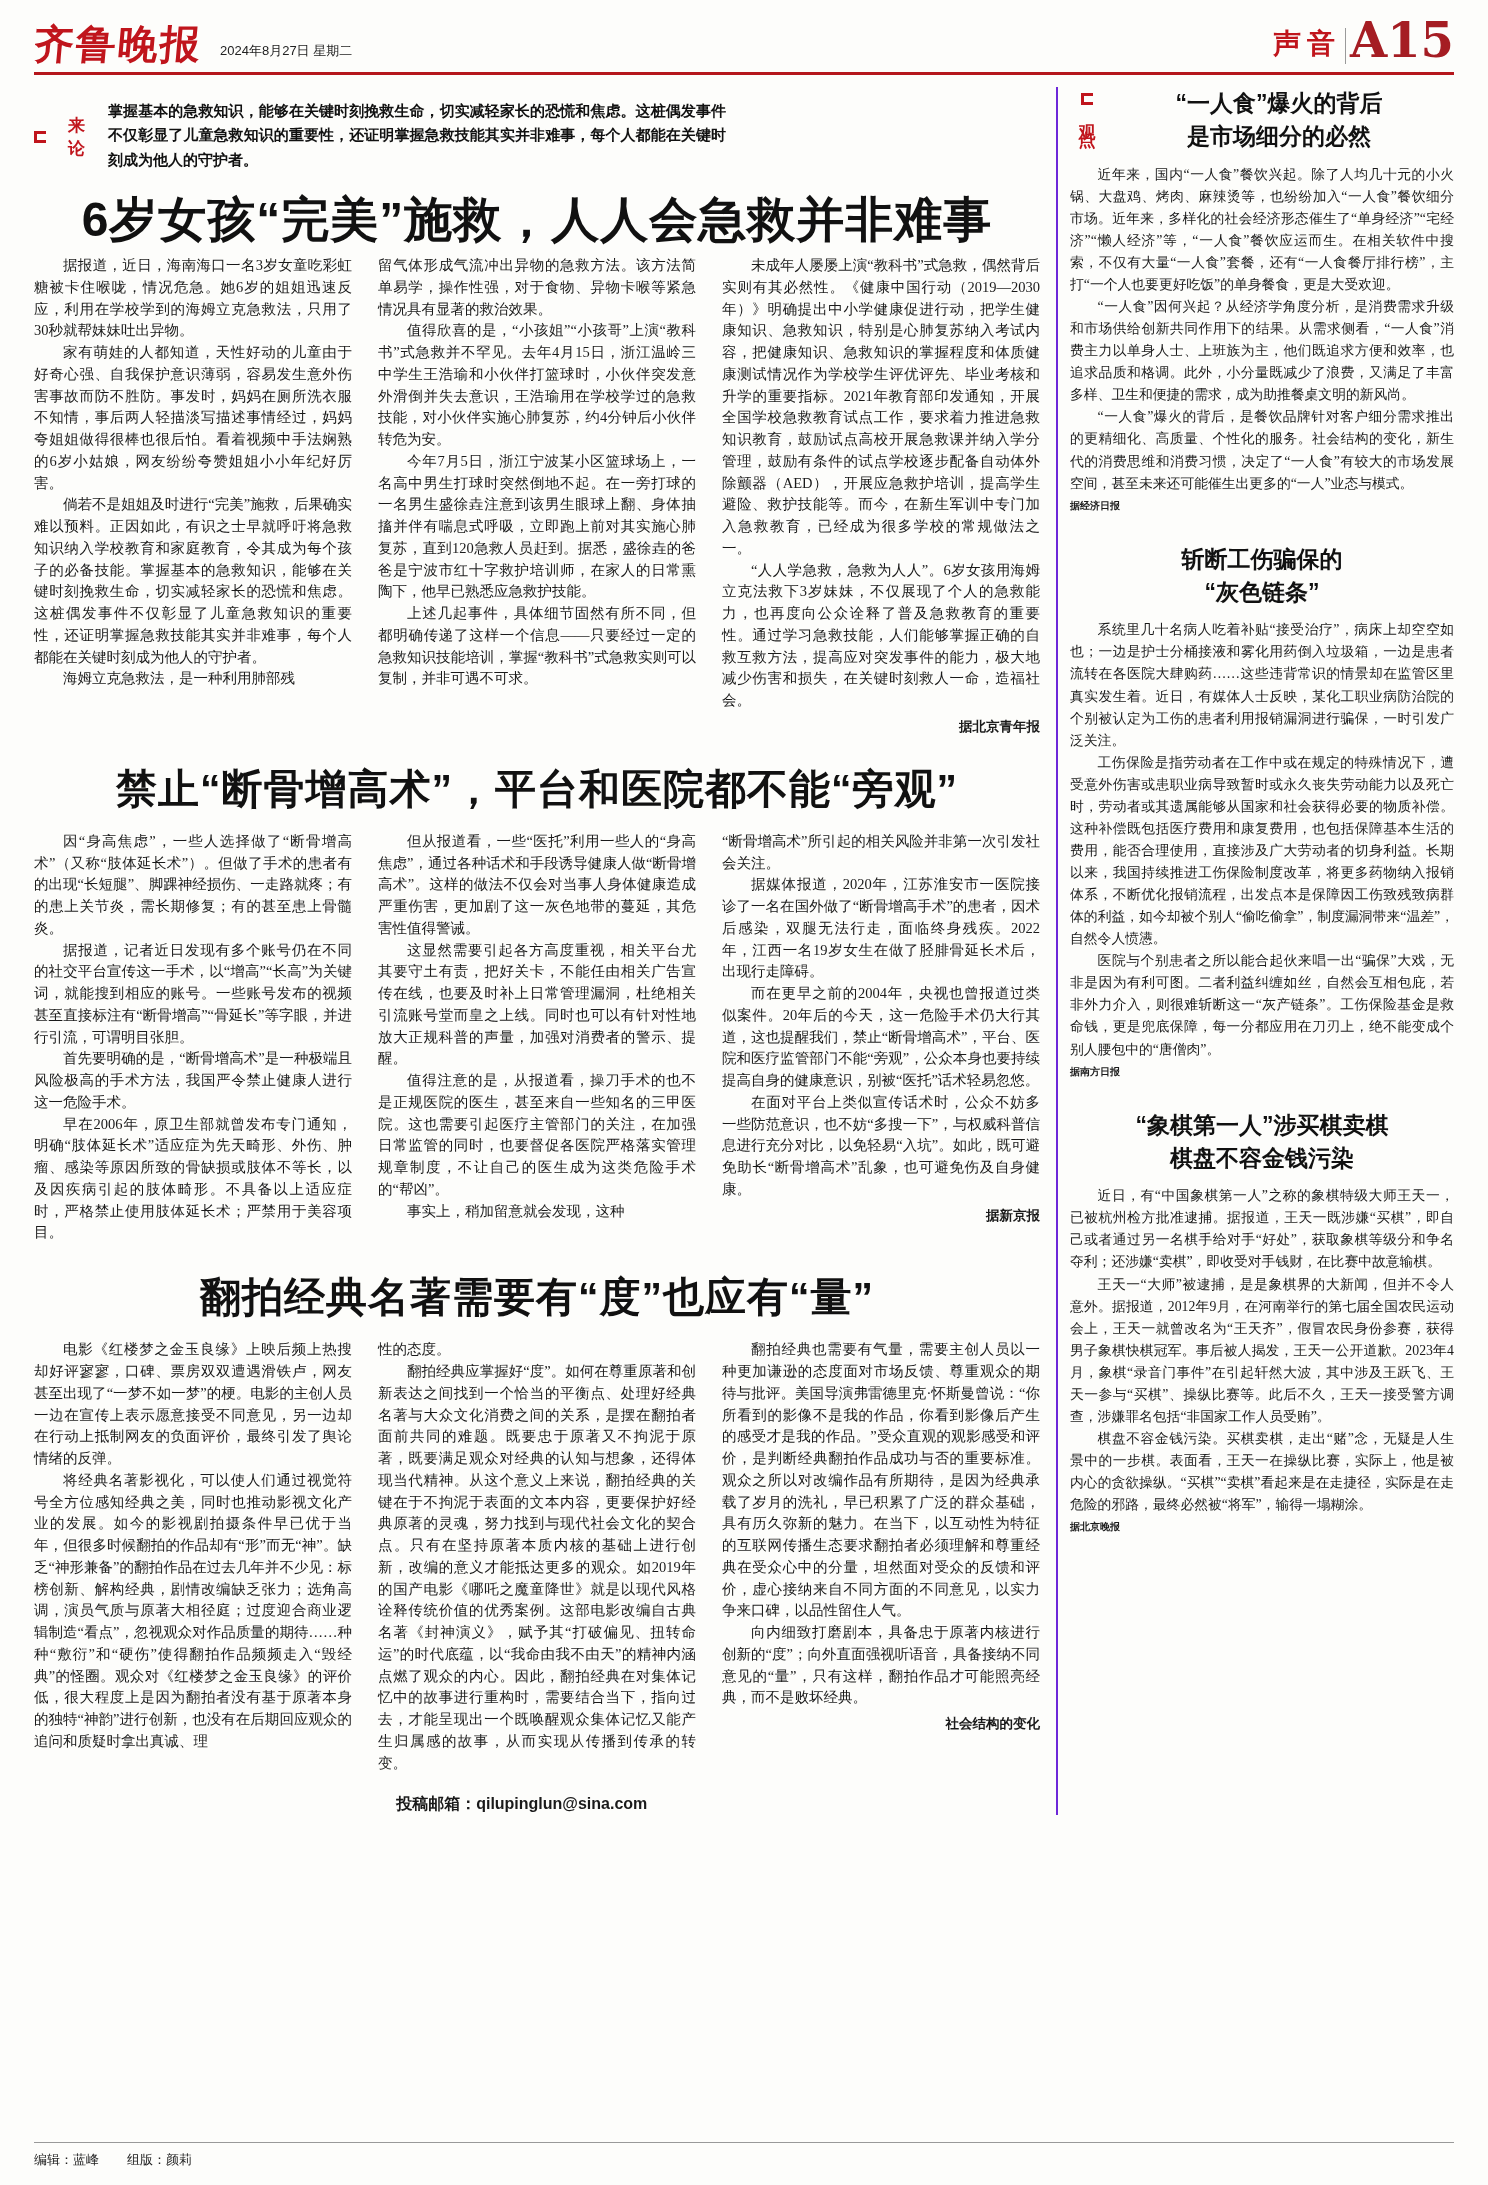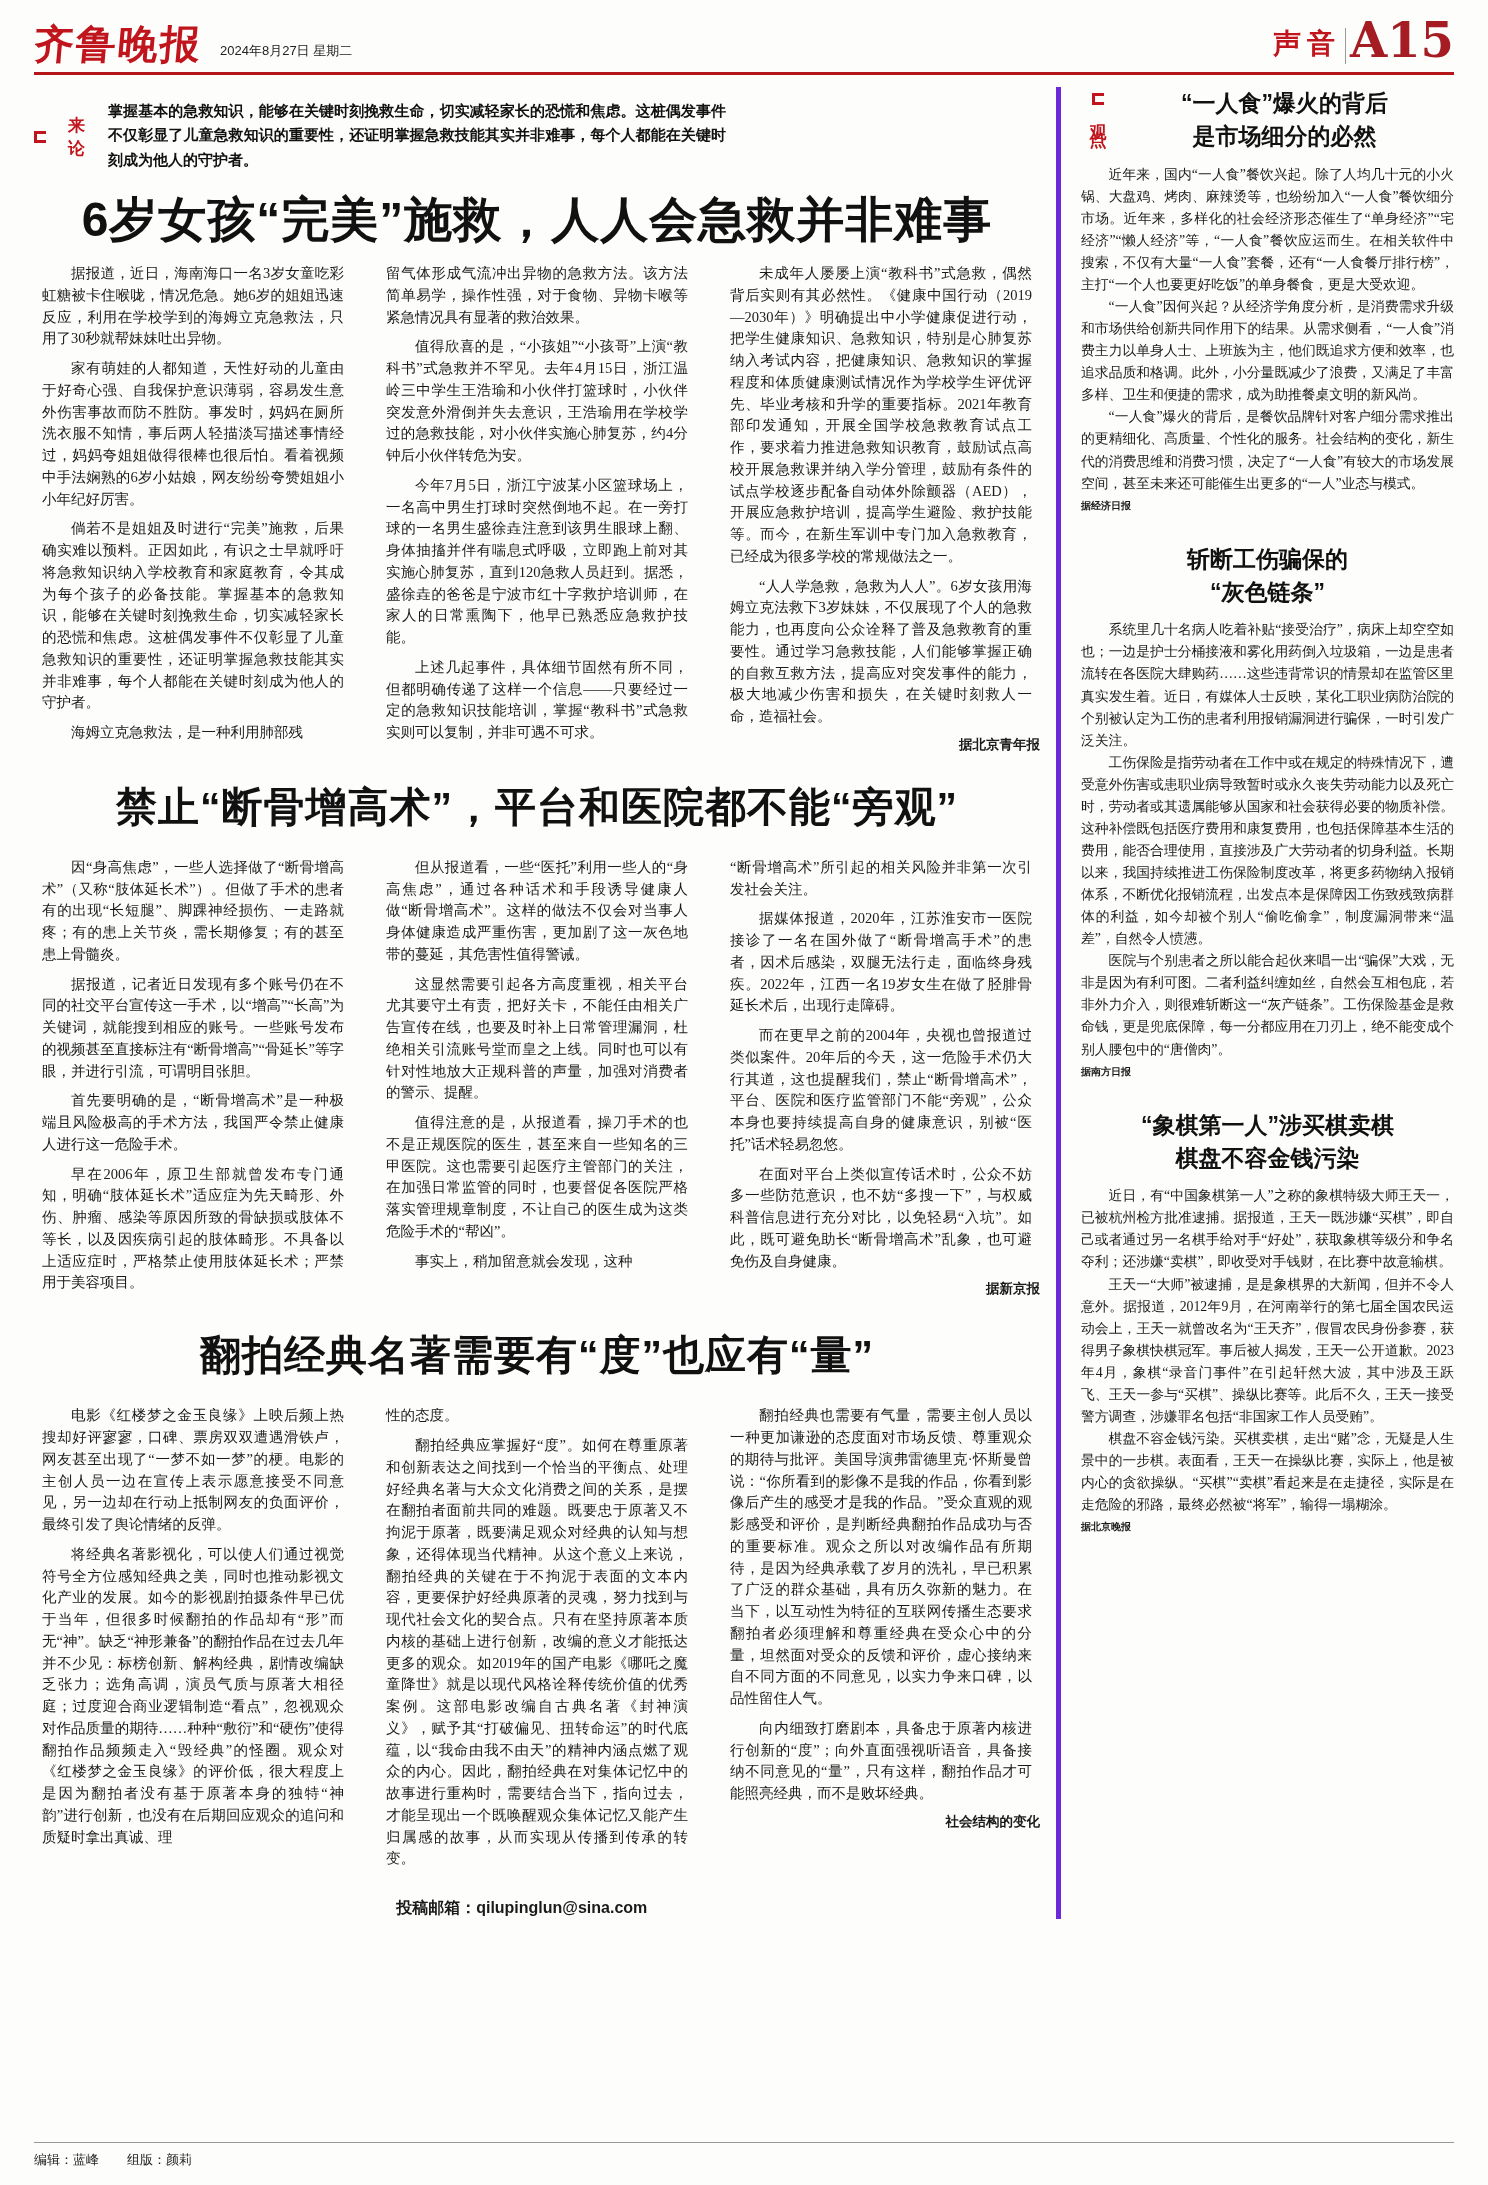--- a/index.html
+++ b/index.html
@@ -20,21 +20,21 @@
   .pub-date { font-size:13px; color:#222; padding-bottom:4px; font-family:"Liberation Sans", sans-serif; }
   .mast-right { display:flex; align-items:flex-end; gap:4px; }
   .section-name { color:#c0151c; font-weight:bold; font-size:28px; letter-spacing:6px; line-height:1; padding-bottom:6px; font-family:"Liberation Sans", sans-serif; }
   .mast-divider { width:1px; height:36px; background:#9a9a9a; }
   .page-no { font-family:"DejaVu Serif", serif; font-weight:bold; font-size:48px; line-height:1; color:#a51d23;text-align:center; }
   .red-rule { height:3px; background:#b5161c; margin-top:8px; }
 
   
   .content { display:flex; margin-top:12px; }
   .main-col { width:1022px; padding-right:16px; }
-  .right-col { width:398px; padding-left:20px; border-left:5px solid #6d28d9; }
+  .right-col { width:398px; padding-left:12px; border-left:2px solid #6d28d9; }
 
   
   .sec-marker { display:flex; align-items:center; gap:22px; width:66px; flex:none; padding-top:4px; }
   .sec-icon { width:12px; height:12px; border:3px solid #c0151c; border-right:none; flex:none; }
   .sec-label { color:#c0151c; font-weight:bold; font-size:17px; letter-spacing:2px; font-family:"Liberation Sans", sans-serif; }
   .sec-marker-v { width:34px; flex:none; display:flex; flex-direction:column; align-items:center; gap:6px; padding-top:6px; }
   .sec-label-v { writing-mode:vertical-rl; text-orientation:upright; color:#c0151c; font-weight:bold; font-size:17px; letter-spacing:6px; font-family:"Liberation Sans", sans-serif; }
 
   
   .lead-block { display:flex; gap:8px; margin:12px 0 4px; }
@@ -42,21 +42,21 @@
     width:618px; margin:0; font-weight:bold; font-size:15px; line-height:1.62;
     text-align:justify; font-family:"Liberation Sans", sans-serif; color:#111;
   }
   .headline { text-align:center; font-weight:900; color:#111; font-family:"Liberation Sans", sans-serif; letter-spacing:1px; }
   .headline.lv1 { font-size:48px; margin:20px 0 8px; line-height:1.15; }
   .headline.lv2 { font-size:41px; margin:30px 0 18px; line-height:1.15; }
 
   
   .cols { display:flex; gap:26px; }
   .col { flex:1 1 0; min-width:0; }
-  .col p { margin:8px; font-size:14.5px; line-height:1.5; text-align:justify; text-indent:2em; }
+  .col p { margin:0; font-size:14.5px; line-height:1.5; text-align:justify; text-indent:2em; }
   .col p.cont { text-indent:0; }
   .source-line { text-align:right; font-weight:bold; font-size:13.5px; margin-top:6px; font-family:"Liberation Sans", sans-serif; }
   .submission { font-weight:bold; font-size:16px; font-family:"Liberation Sans", sans-serif; margin:20px 0 0 36%; }
 
   
   .r-head { display:flex; }
   .r-title { flex:1; margin:0 0 10px; text-align:center; font-weight:900; font-size:23px; line-height:1.45; font-family:"Liberation Sans", sans-serif; color:#111; }
   .r-item { margin-top:30px; }
   .r-item .r-title { margin-bottom:10px; }
   .r-body p { margin:0; font-size:13.8px; line-height:1.6; text-align:justify; text-indent:2em; }

